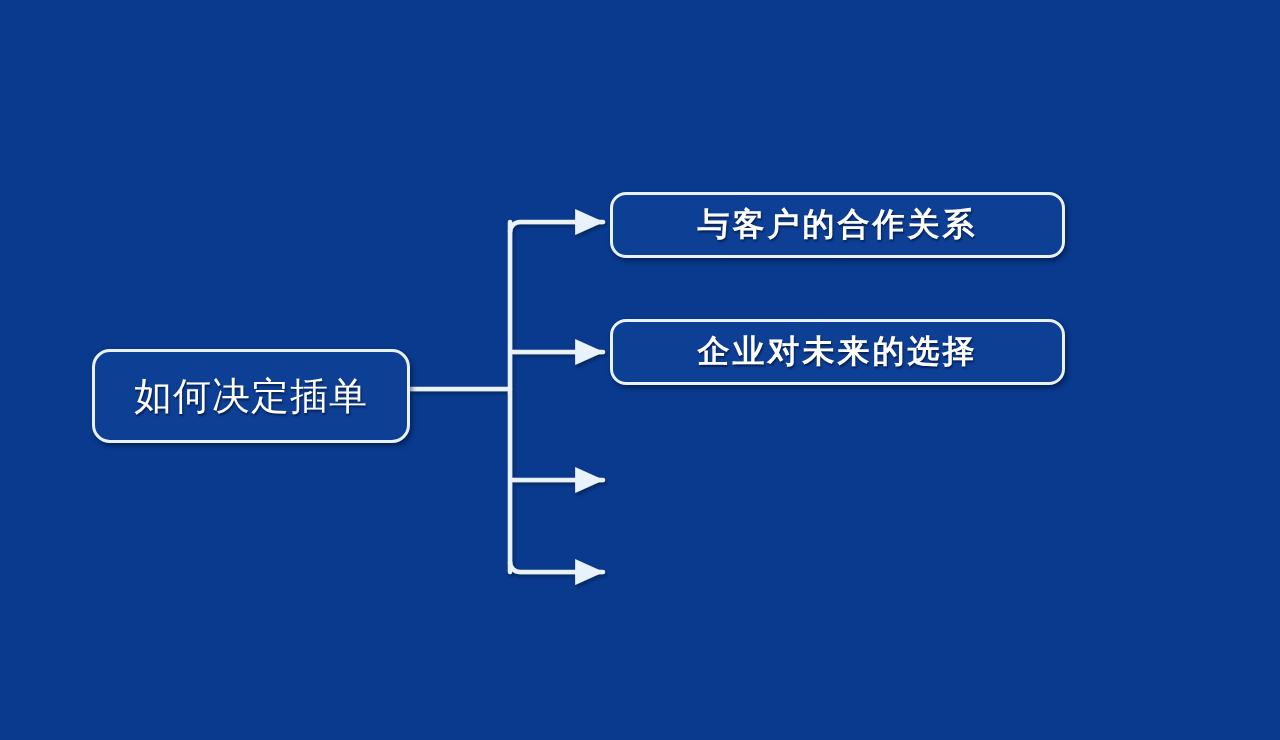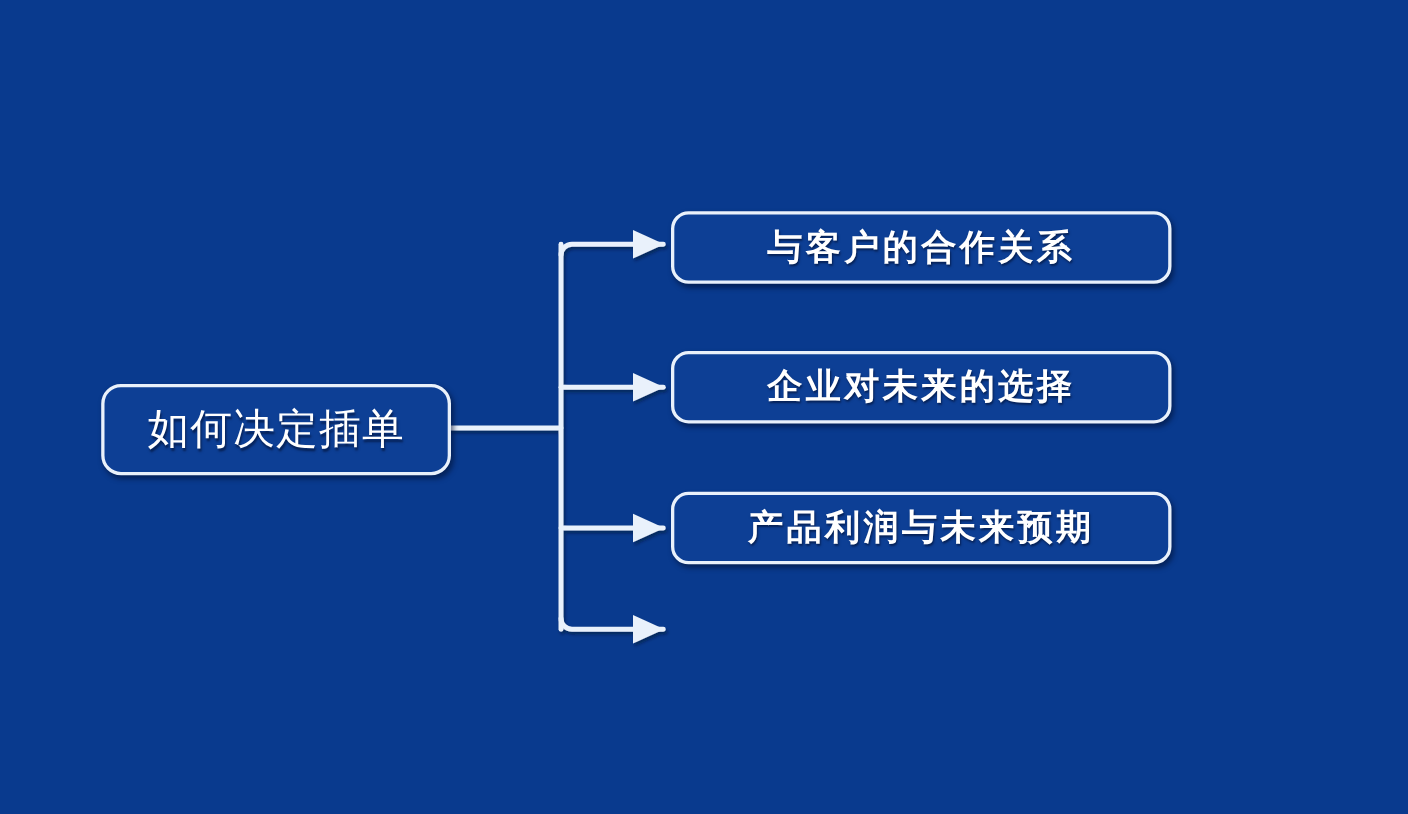--- a/index.html
+++ b/index.html
@@ -43,21 +43,21 @@
     color: #ffffff;
     white-space: nowrap;
     letter-spacing: 2px;
     text-shadow: 1px 2px 2px rgba(0, 11, 40, 0.6);
   }
 
   .node.root {
     left: 92px;
     top: 349px;
     width: 318px;
-    height: 83px;
+    height: 94px;
     border-radius: 18px;
   }
   .node.root .label {
     font-size: 38px;
     font-weight: 400;
     letter-spacing: 1px;
   }
 
   .node.branch {
     left: 610px;
@@ -111,18 +111,15 @@
   </div>
 
   <div class="node branch b0">
     <span class="label">与客户的合作关系</span>
   </div>
 
   <div class="node branch b1">
     <span class="label">企业对未来的选择</span>
   </div>
 
-  <div class="node branch b2">
-    <span class="label">产品利润与未来预期</span>
-  </div>
 
 
 </div>
 
 </body></html>

